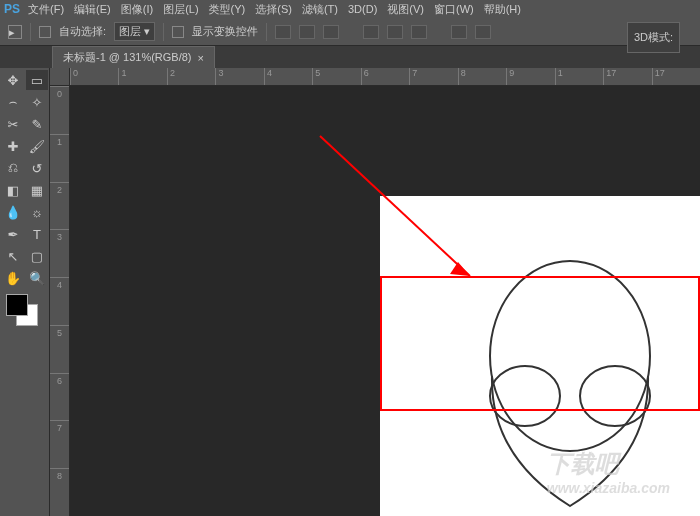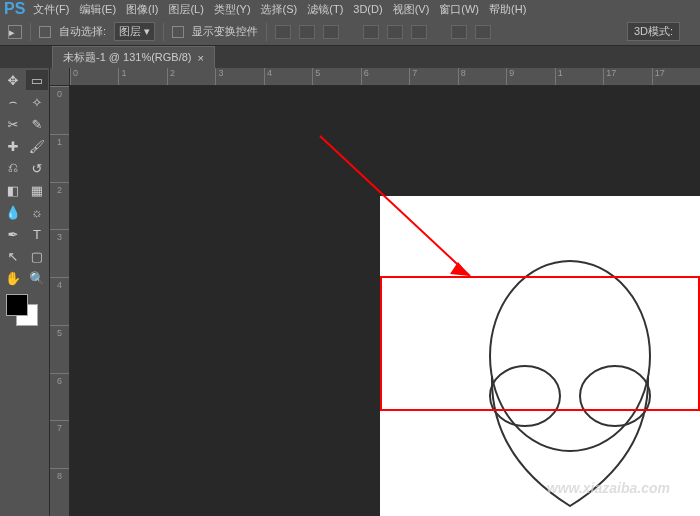--- a/index.html
+++ b/index.html
@@ -1,18 +1,18 @@
 <!DOCTYPE html>
 <html><head>
 <meta charset="utf-8">
 <style>
   * { margin: 0; padding: 0; box-sizing: border-box; font-family: "Microsoft YaHei", sans-serif; }
   body { width: 700px; height: 516px; background: #535353; overflow: hidden; position: relative; }
   .menubar { height: 18px; background: #535353; display: flex; align-items: center; padding-left: 4px; color: #ccc; font-size: 11px; }
-  .ps-logo { color: #4aa3df; font-weight: bold; margin-right: 8px; font-size: 16px; }
+  .ps-logo { color: #4aa3df; font-weight: bold; margin-right: 8px; font-size: 12px; }
   .menu-item { margin-right: 10px; color: #ccc; cursor: default; }
   .optbar { height: 28px; background: #535353; border-bottom: 1px solid #2a2a2a; display: flex; align-items: center; padding-left: 8px; color: #ccc; font-size: 11px; gap: 8px; }
   .opt-icon { width: 14px; height: 14px; border: 1px solid #888; display: inline-block; }
   .checkbox { width: 12px; height: 12px; border: 1px solid #888; display: inline-block; vertical-align: middle; }
   .select { background: #3f3f3f; border: 1px solid #666; color: #ccc; font-size: 11px; padding: 1px 4px; }
   .opt-sep { width: 1px; height: 18px; background: #666; }
   .align-ico { width: 16px; height: 14px; border: 1px solid #666; background: #4a4a4a; }
   .tabbar { height: 22px; background: #3a3a3a; display: flex; align-items: center; padding-left: 52px; }
   .tab { background: #535353; color: #ccc; font-size: 11px; padding: 3px 10px; border-top: 1px solid #666; border-left: 1px solid #666; border-right: 1px solid #666; display: flex; align-items: center; gap: 6px; }
   .tab-close { color: #ccc; }
@@ -29,21 +29,21 @@
   .ruler-h span { width: 50px; border-left: 1px solid #777; padding-left: 2px; }
   .ruler-v { position: absolute; top: 18px; left: 0; width: 20px; bottom: 0; background: #535353; border-right: 1px solid #2a2a2a; color: #999; font-size: 9px; display: flex; flex-direction: column; }
   .ruler-v span { height: 50px; border-top: 1px solid #777; padding-top: 2px; text-align: center; }
   .ruler-corner { position: absolute; top: 0; left: 0; width: 20px; height: 18px; background: #535353; border-right: 1px solid #2a2a2a; border-bottom: 1px solid #2a2a2a; }
   .canvas-wrap { position: absolute; top: 18px; left: 20px; right: 0; bottom: 0; overflow: hidden; }
   .canvas { position: absolute; top: 110px; left: 310px; width: 400px; height: 400px; background: #fff; }
   .red-box { position: absolute; border: 2px solid red; }
   .arrow-svg { position: absolute; }
   .watermark { position: absolute; right: 30px; bottom: 20px; color: #d0d0d0; font-size: 24px; font-style: italic; font-weight: bold; opacity: 0.7; }
   .watermark small { font-size: 14px; display: block; text-align: right; }
-  .mode3d { background:#3f3f3f; border:1px solid #666; color:#ccc; font-size:11px; padding:1px 6px; position:absolute; right:20px; top:22px; }
+  .mode3d { background:#3f3f3f; border:1px solid #666; color:#ccc; font-size:11px; padding:7px 6px; position:absolute; right:20px; top:22px; }
 </style>
 </head>
 <body>
 
 <div class="menubar">
   <span class="ps-logo">PS</span>
   <span class="menu-item">文件(F)</span>
   <span class="menu-item">编辑(E)</span>
   <span class="menu-item">图像(I)</span>
   <span class="menu-item">图层(L)</span>
@@ -159,14 +159,15 @@
 
       <svg class="arrow-svg" style="top:40px; left:240px;" width="180" height="170">
         <line x1="10" y1="10" x2="160" y2="150" stroke="red" stroke-width="2"></line>
         <polygon points="160,150 148,136 140,148" fill="red"></polygon>
       </svg>
     </div>
   </div>
 </div>
 
 <div class="watermark">
+  <span>下载吧</span>
   <small>www.xiazaiba.com</small>
 </div>
 
 </body></html>

